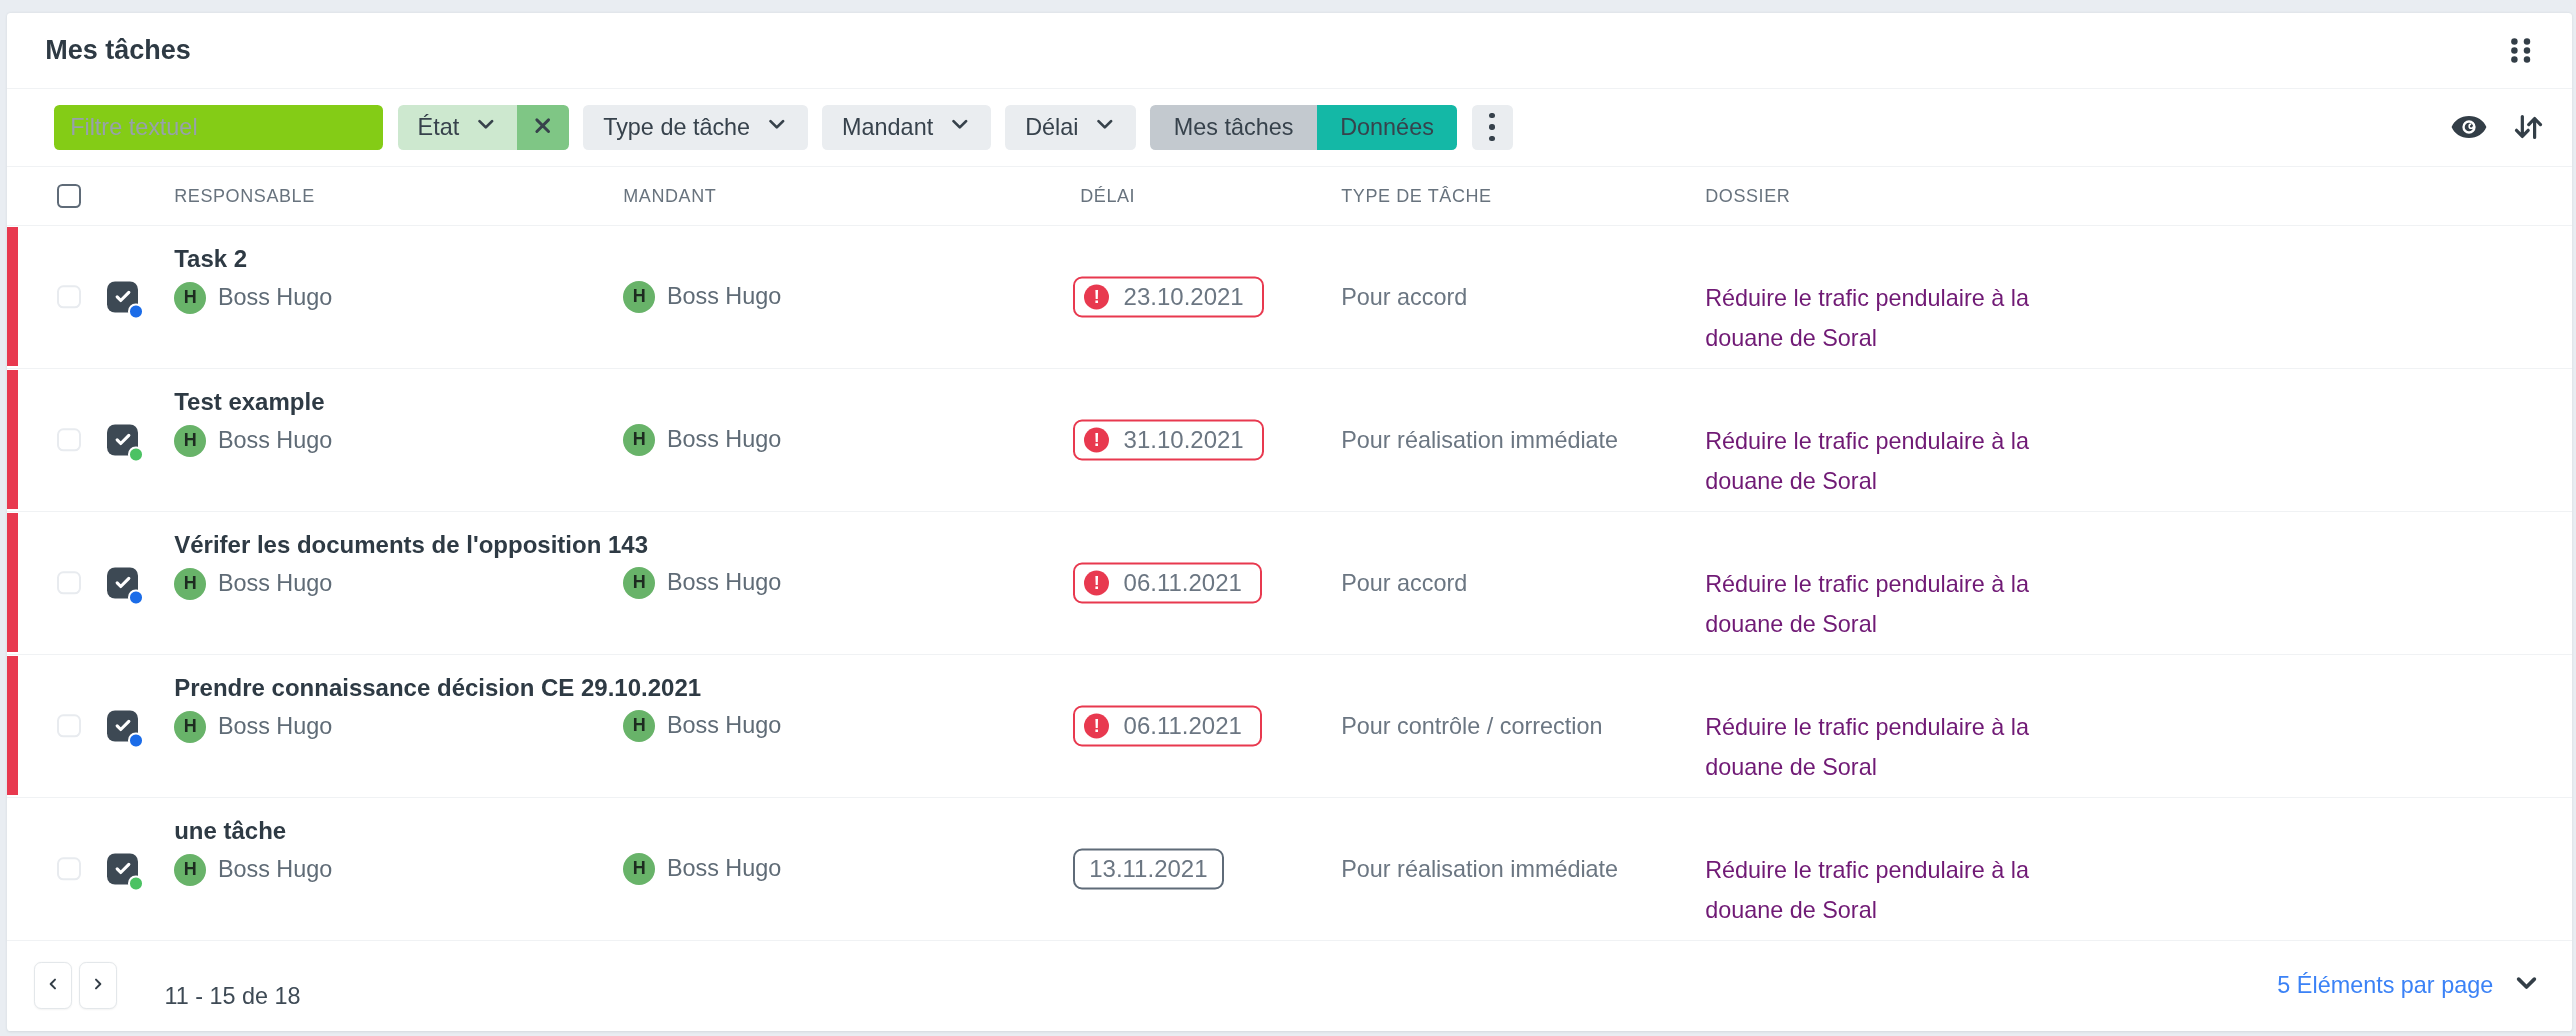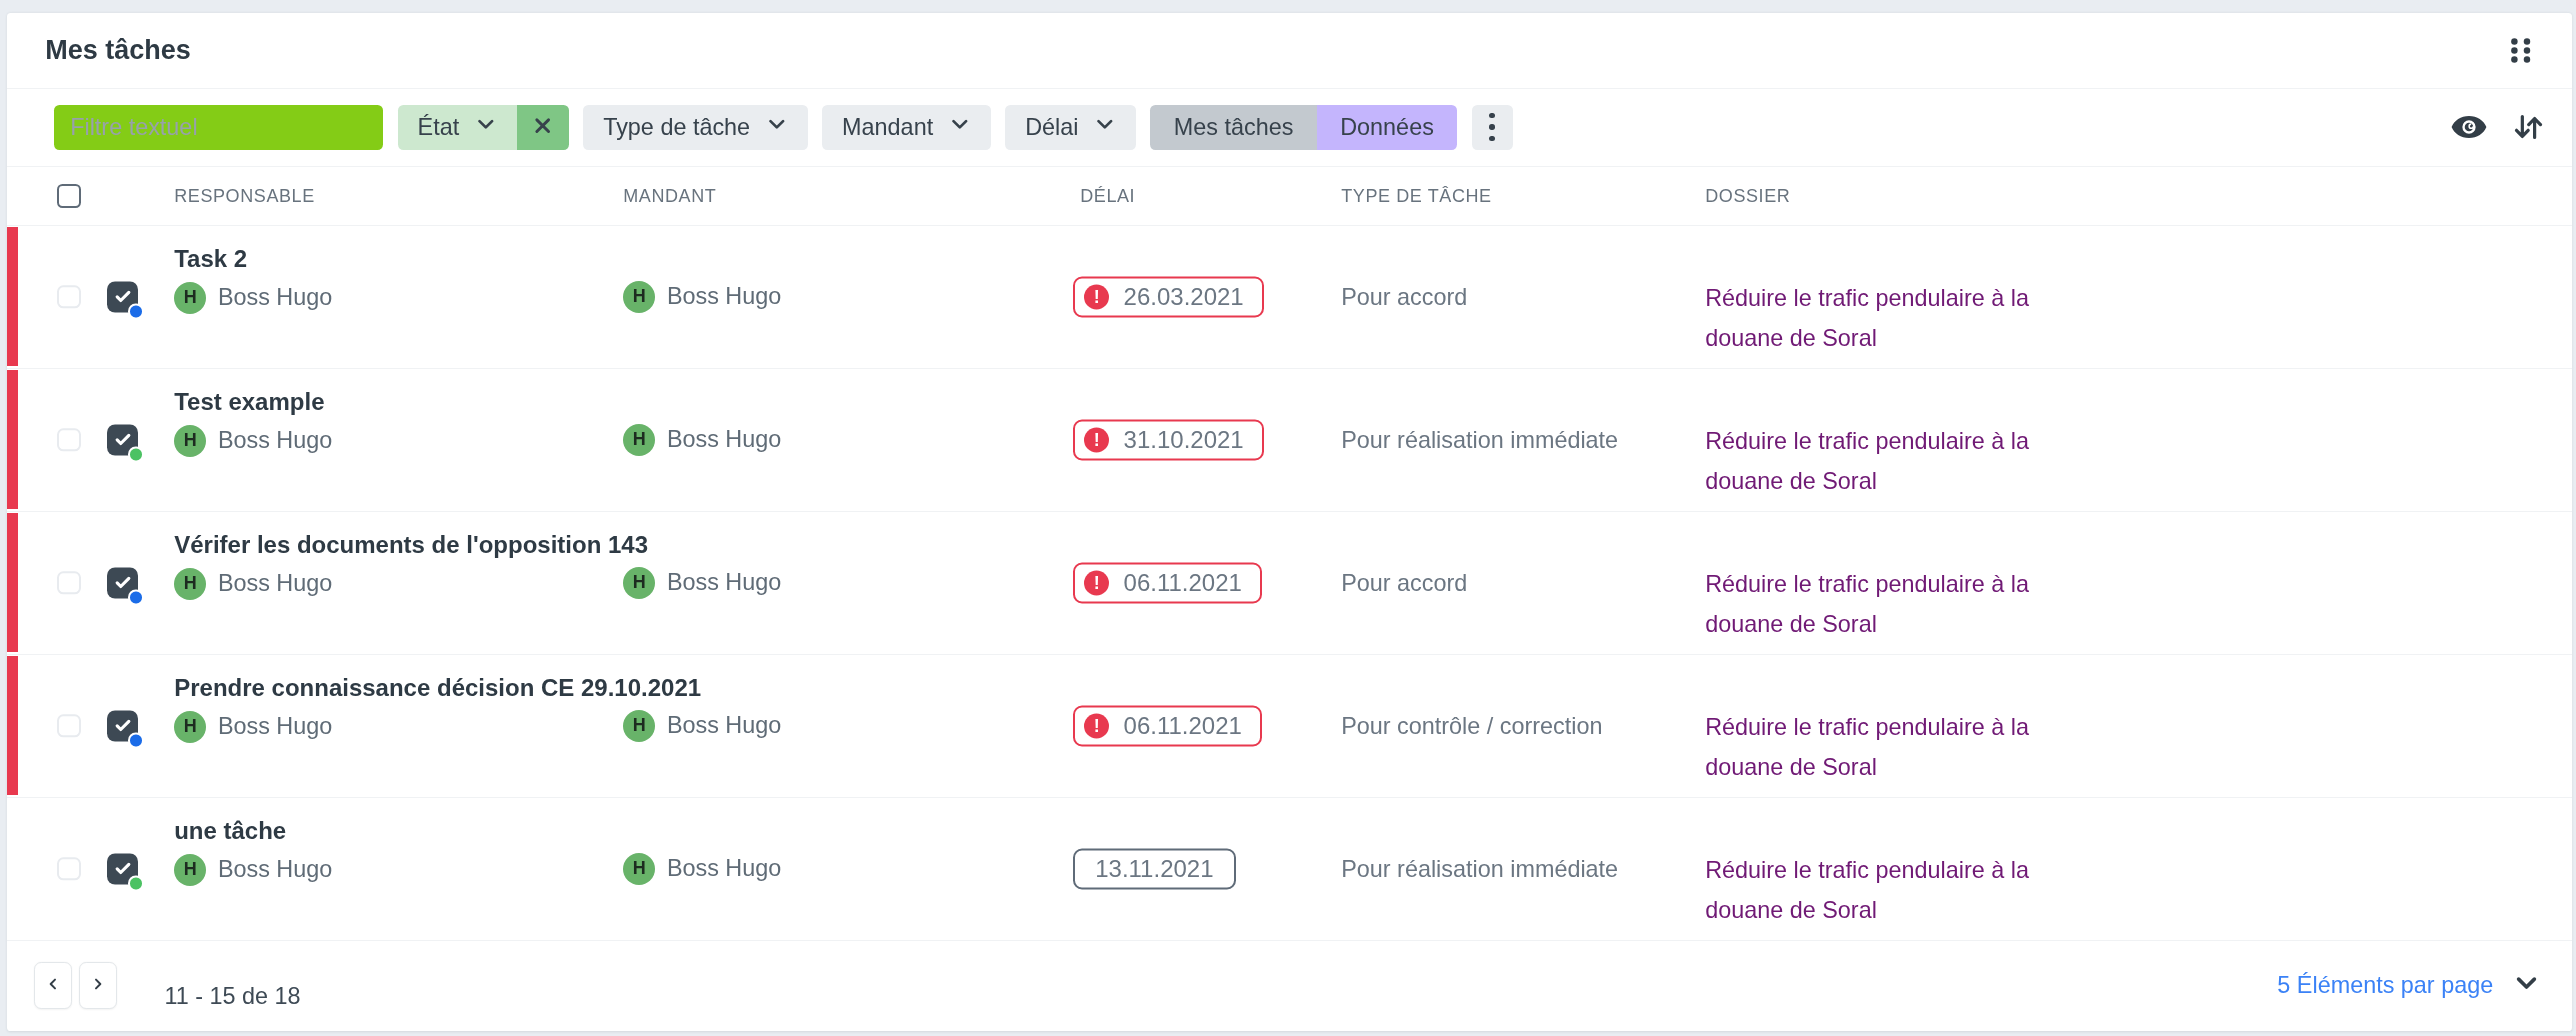--- a/index.html
+++ b/index.html
@@ -24,21 +24,21 @@
            background:#84cc16; padding:0 16px; font-size:23.4px; color:#37424c; font-family:inherit; flex:none; }
   .ftext::placeholder { color:#97a1ab; }
   .chip { height:45px; border-radius:5.4px; background:#eaedf0; display:flex; align-items:center;
           padding:0 20px; gap:16px; font-size:23.4px; color:#37424c; cursor:pointer; flex:none; }
   .etat-group { display:flex; height:45px; flex:none; }
   .etat-chip { background:#cde8cf; border-radius:5.4px 0 0 5.4px; }
   .etat-clear { width:52px; height:45px; background:#7fc685; border-radius:0 5.4px 5.4px 0;
                 display:flex; align-items:center; justify-content:center; cursor:pointer; }
   .toggle { display:flex; height:45px; flex:none; }
   .toggle-opt { display:flex; align-items:center; padding:0 23.4px; font-size:23.4px;
-                color:#37424c; background:#c4b5fd; cursor:pointer; }
+                color:#37424c; background:#14b8a6; cursor:pointer; }
   .toggle-opt.selected { background:#c3c9cf; border-radius:5.4px 0 0 5.4px; }
   .toggle-opt:last-child { border-radius:0 5.4px 5.4px 0; }
   .kebab { width:41px; height:45px; background:#eaedf0; border-radius:5.4px; display:flex;
            flex-direction:column; align-items:center; justify-content:center; gap:6.3px; cursor:pointer; flex:none; }
   .kebab i { width:5.4px; height:5.4px; border-radius:50%; background:#37424c; }
   .fb-spacer { flex:1; }
   .icon-btn { display:flex; align-items:center; justify-content:center; cursor:pointer; flex:none; }
   .fb-icons { display:flex; align-items:center; gap:23.4px; margin-right:9px; }
 
   
@@ -64,21 +64,21 @@
   .resp { position:absolute; left:167px; top:18px; }
   .row-title { font-size:24px; font-weight:700; color:#2e3a44; line-height:29px; cursor:pointer; white-space:nowrap; }
   .person { display:flex; align-items:center; gap:11.7px; }
   .resp .person { margin-top:9px; }
   .avatar { width:32px; height:32px; border-radius:50%; background:#68b369; color:#1d2b20;
             font-size:18px; font-weight:700; display:flex; align-items:center; justify-content:center; flex:none; }
   .pname { font-size:23.4px; color:#5f6b76; white-space:nowrap; }
   .mandant-cell { position:absolute; left:616px; top:50%; transform:translateY(-50%); }
   .badge { position:absolute; left:1066px; top:50%; transform:translateY(-50%); height:41px;
            border:2.7px solid #5f6b78; border-radius:9px; display:flex; align-items:center;
-           padding:0 20px; gap:14.4px; background:#fff; }
+           padding:0 14px; gap:14.4px; background:#fff; }
   .excl { display:none; width:25px; height:25px; border-radius:50%; background:#e8394f; color:#fff;
           font-size:18px; font-weight:700; align-items:center; justify-content:center; }
   .badge.overdue { border-color:#e8394f; padding:0 18px 0 9px; }
   .badge.overdue .excl { display:flex; }
   .bdate { font-size:24px; color:#6b7682; white-space:nowrap; }
   .type { position:absolute; left:1334px; top:50%; transform:translateY(-50%); font-size:23.4px; color:#6b7682; white-space:nowrap; }
   .dossier { position:absolute; left:1698px; top:calc(50% - 19px); width:396px; font-size:23.4px;
              line-height:40px; color:#701a75; cursor:pointer; }
 
   
@@ -205,21 +205,21 @@
         <span class="avatar">H</span>
         <span class="pname">Boss Hugo</span>
       </div>
     </div>
     <div class="mandant-cell person">
       <span class="avatar">H</span>
       <span class="pname">Boss Hugo</span>
     </div>
     <div class="badge overdue">
       <span class="excl">!</span>
-      <span class="bdate">26.03.2021</span>
+      <span class="bdate">23.10.2021</span>
     </div>
     <div class="type">Pour accord</div>
     <div class="dossier">Réduire le trafic pendulaire à la douane de Soral</div>
   </div>
 
   <div class="trow urgent">
     <span class="cb"></span>
     <span class="task-icon">
       <svg width="20" height="20" viewBox="0 0 24 24">
             <path d="M5 12.5l4.3 4.3L19 7" fill="none" stroke="#fff" stroke-width="3.8" stroke-linecap="round" stroke-linejoin="round"></path>

